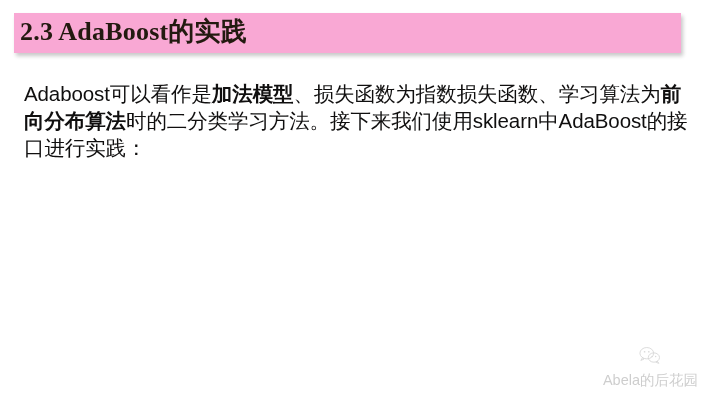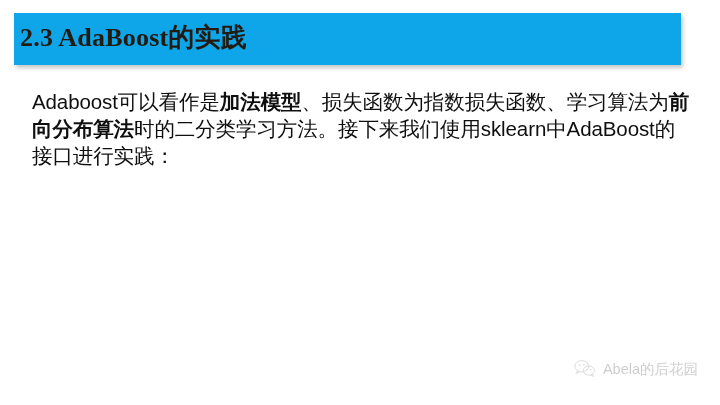--- a/index.html
+++ b/index.html
@@ -15,22 +15,22 @@
     font-family: "Liberation Sans", sans-serif;
     -webkit-font-smoothing: antialiased;
   }
 
   
   #title-bar {
     position: absolute;
     left: 14px;
     top: 13px;
     width: 667px;
-    height: 52px;
-    background: #0ea5e9;
+    height: 40px;
+    background: #f9a8d4;
     box-shadow: 2px 3px 4px rgba(0,0,0,0.22);
   }
   #title-text {
     position: absolute;
     left: 6px;
     top: 50%;
     transform: translateY(-52%);
     font-family: "Liberation Serif", "DejaVu Serif", serif;
     font-weight: bold;
     font-size: 26px;
@@ -48,47 +48,48 @@
     width: 676px;
   }
 
   #intro-paragraph {
     font-family: "Liberation Sans", "DejaVu Sans", sans-serif;
     font-size: 20.5px;
     line-height: 27px;
     color: #100f0f;
     letter-spacing: -0.1px;
     word-break: break-all;
-    margin: 8px;
+    margin: 0;
   }
   #intro-paragraph .em {
     font-weight: bold;
   }
 
   #code-block {
     margin-top: 43px;
     font-family: "Liberation Sans", "DejaVu Sans", sans-serif;
     font-size: 20.5px;
     line-height: 27px;
     color: #100f0f;
     letter-spacing: -0.1px;
     word-break: break-all;
     white-space: normal;
   }
 
   
   #watermark {
     position: absolute;
     right: 22px;
-    bottom: 27px;
+    bottom: 17px;
     display: flex;
     align-items: center;
     gap: 7px;
     opacity: 0.33;
     user-select: none;
+    flex-direction: column;
   }
   #watermark-icon {
     width: 22px;
     height: 19px;
     display: block;
   }
   #watermark-label {
     font-family: "Liberation Sans", "DejaVu Sans", sans-serif;
     font-size: 14.5px;
     line-height: 16px;

